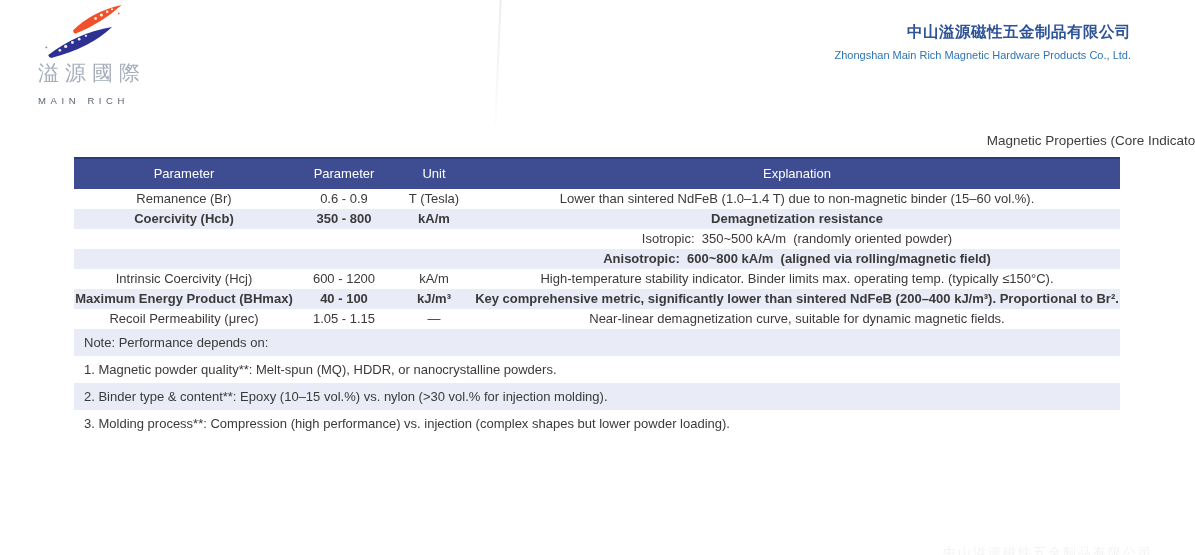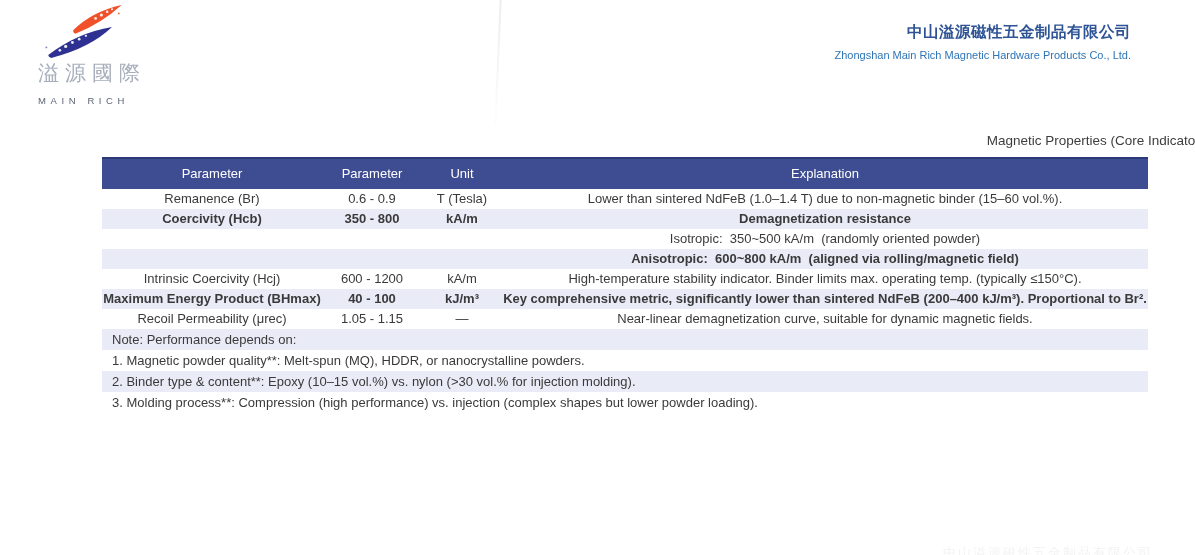--- a/index.html
+++ b/index.html
@@ -19,31 +19,31 @@
   .wm-line{position:absolute;left:497px;top:0;width:2px;height:124px;
     background:linear-gradient(to bottom,#ededed,rgba(240,240,240,.15));
     transform:rotate(2.5deg);}
   .wm-bottom{position:absolute;right:42px;bottom:-7px;font-size:13px;color:rgba(150,150,160,.12);letter-spacing:2px;}
 
   
   .doc-title{position:absolute;top:133px;left:16px;width:100%;text-align:right;
     font-size:13.5px;color:#3d3d3d;}
 
   
-  .mtable{position:absolute;left:74px;top:157px;width:1046px;font-size:13px;color:#3a3a3a;margin-left:28px;}
+  .mtable{position:absolute;left:74px;top:157px;width:1046px;font-size:13px;color:#3a3a3a;}
   .thead{display:flex;align-items:center;height:30px;background:var(--header-bg,#3e4c91);
     border-top:2px solid #2c3a78;color:#ffffff;}
   .trow{display:flex;align-items:center;height:20px;background:#ffffff;}
   .trow.stripe{background:var(--stripe-bg,#e9ebf7);font-weight:bold;}
   .cell{text-align:center;line-height:1.25;}
   .col-param{width:220px;}
   .col-value{width:100px;}
   .col-unit{width:80px;}
   .col-expl{width:646px;white-space:pre-wrap;}
-  .nrow{display:flex;align-items:center;height:21px;background:#ffffff;padding-left:10px;box-sizing:border-box;}
+  .nrow{display:flex;align-items:center;height:27px;background:#ffffff;padding-left:10px;box-sizing:border-box;}
   .nrow.stripe{background:var(--stripe-bg,#e9ebf7);}
 </style>
 </head>
 <body>
 
 <div class="page">
 
   <div class="logo">
     <svg width="84" height="56" viewBox="0 0 84 58">
       <path class="p-orange" d="M31,29 Q50,10 81,3 Q60,22 33,33 Q30,31 31,29 Z" fill="#f0512a"></path>

